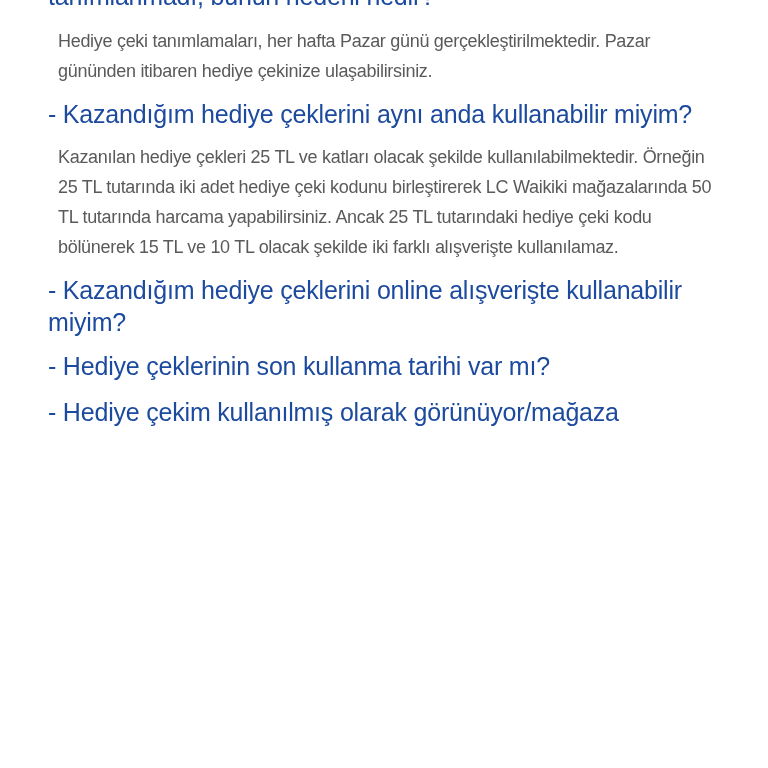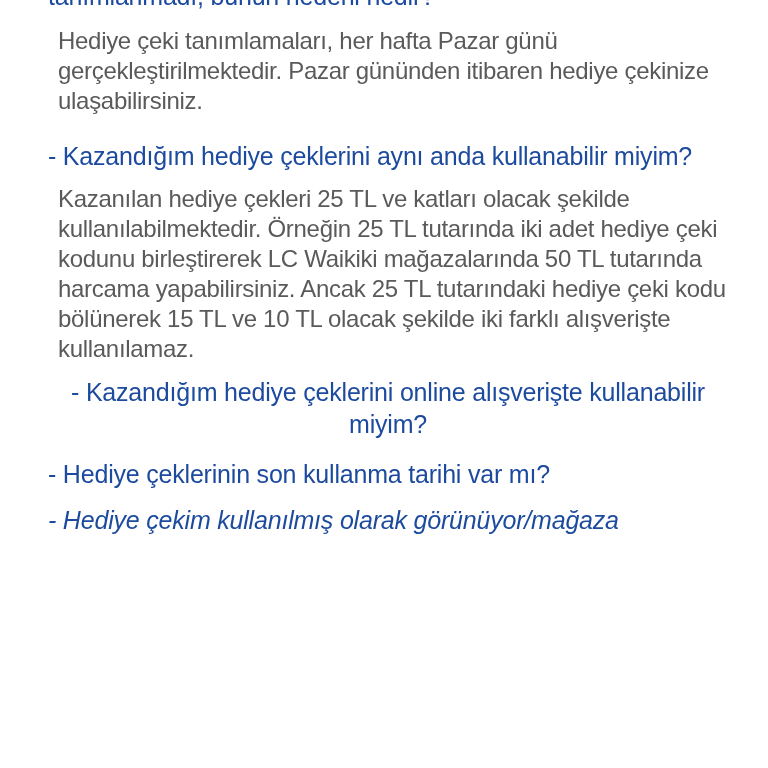--- a/index.html
+++ b/index.html
@@ -24,32 +24,32 @@
     color: #1c4a9e;
     font-size: 25px;
     line-height: 32px;
     margin: 0;
     padding: 0 40px 0 48px;
     font-weight: normal;
     letter-spacing: -0.2px;
   }
   .a {
     color: #5a5a5a;
-    font-size: 24px;
+    font-size: 18px;
     line-height: 30px;
     margin: 0;
     padding: 0 40px 0 58px;
     letter-spacing: -0.3px;
   }
   .item { margin: 0; }
   #q0 { margin-bottom: 14px; }
-  #q1 { margin-top: 24px; margin-bottom: 12px; }
-  #q2 { margin-top: 12px; margin-bottom: 4px; text-align: center; }
-  #q3 { margin-top: 18px; margin-bottom: 10px; }
-  #q4 { margin-top: 14px; font-style: italic; }
+  #q1 { margin-top: 12px; margin-bottom: 12px; }
+  #q2 { margin-top: 12px; margin-bottom: 4px; }
+  #q3 { margin-top: 12px; margin-bottom: 10px; }
+  #q4 { margin-top: 14px; }
 </style>
 </head>
 <body>
 
 <div class="faq">
   <div class="item">
     <h3 class="q" id="q0">tanımlanmadı, bunun nedeni nedir?</h3>
     <p class="a">Hediye çeki tanımlamaları, her hafta Pazar günü gerçekleştirilmektedir. Pazar gününden itibaren hediye çekinize ulaşabilirsiniz.</p>
   </div>
   <div class="item">

